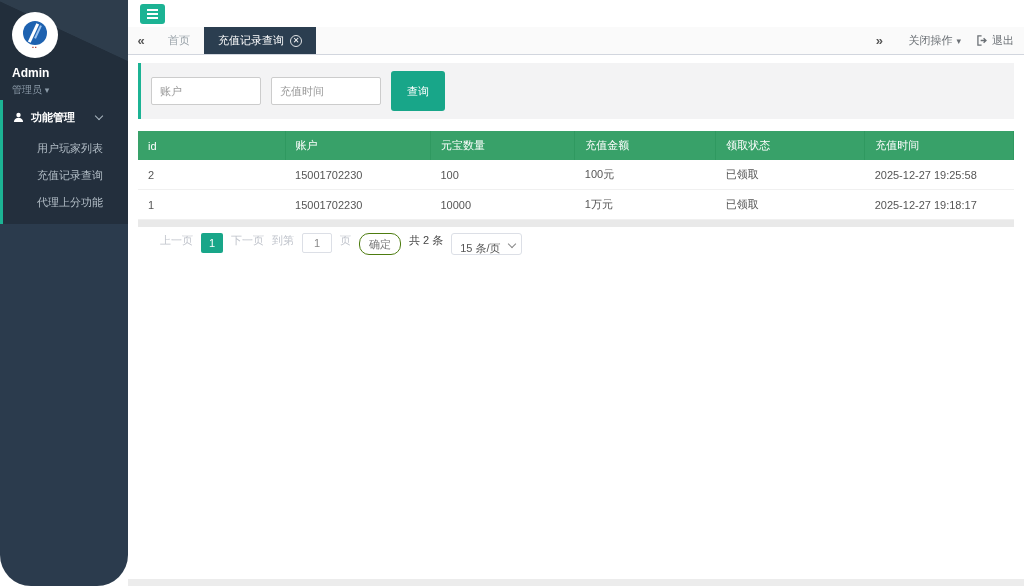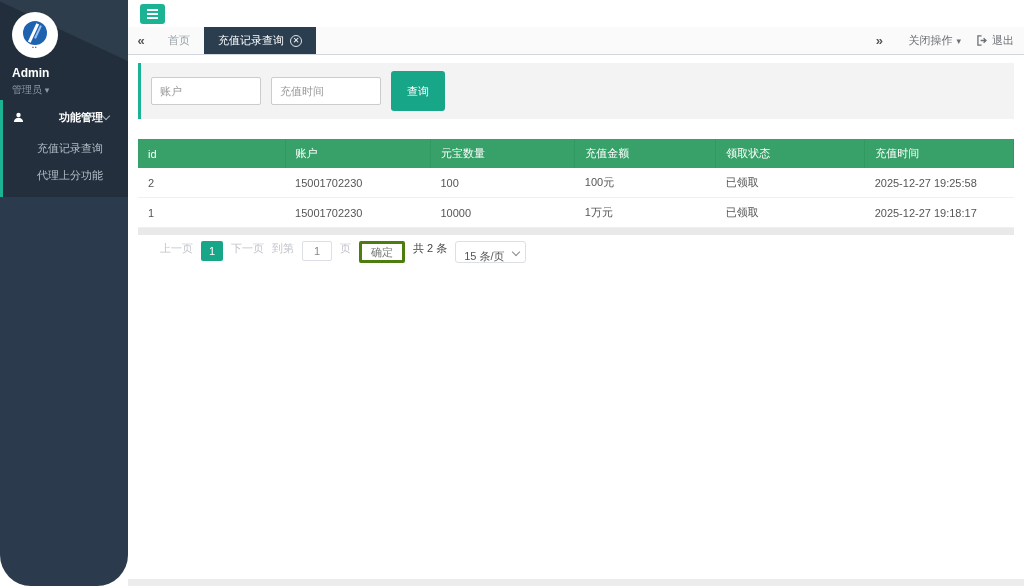--- a/index.html
+++ b/index.html
@@ -16,21 +16,21 @@
   .logo-inner { width:24px; height:24px; border-radius:50%; background:#1e62b0; position:relative; overflow:hidden; }
   .logo-inner:before { content:""; position:absolute; left:9px; top:2px; width:3px; height:20px; background:#fff; transform:rotate(25deg); }
   .logo-inner:after { content:""; position:absolute; left:14px; top:4px; width:2px; height:14px; background:#9cc3ef; transform:rotate(25deg); }
   .logo-marks { font-size:5px; line-height:5px; color:#b03a2e; letter-spacing:1px; }
   .side-user { margin-top:8px; }
   .side-user .name { font-weight:bold; font-size:12px; color:#fff; }
   .side-user .role { font-size:10px; color:#8b9aa8; margin-top:3px; cursor:pointer; }
   .caret { font-size:9px; }
 
   .menu-block { background:#232f3d; border-left:3px solid #1cb394; }
-  .menu-header { display:flex; align-items:center; padding:10px 15px 10px 10px; cursor:pointer;text-align:right; }
+  .menu-header { display:flex; align-items:center; padding:10px 22px 10px 10px; cursor:pointer; }
   .menu-header .label { font-weight:bold; font-size:11px; color:#fff; flex:1; margin-left:7px; }
   .chev-down { width:6px; height:6px; border-right:1px solid #aab7c1; border-bottom:1px solid #aab7c1;
                transform:rotate(45deg); margin-right:4px; margin-top:-3px; }
   .submenu { padding-bottom:8px; }
   .submenu .item { padding:6px 6px 6px 34px; font-size:11px; color:#b3bec7; cursor:pointer; }
 
   
   .main { flex:1; display:flex; flex-direction:column; background:#fff; }
   .navbar { height:27px; background:#fff; display:flex; align-items:center; padding-left:12px; }
   .hamburger { width:25px; height:20px; background:#1cb394; border:none; border-radius:3px; cursor:pointer;
@@ -48,35 +48,35 @@
   .tab-right > * { margin-left:16px; cursor:pointer; display:flex; align-items:center; gap:4px; }
 
   .content { padding:8px 10px 0 10px; }
   .search-panel { background:#f3f3f4; border-left:3px solid #1cb394; padding:8px 10px; display:flex; align-items:center; }
   .search-panel input { width:110px; height:28px; border:1px solid #ccc; border-radius:2px; padding:0 8px;
                         font-size:11px; color:#555; background:#fff; margin-right:10px; }
   .search-panel input::placeholder { color:#999; }
   .btn-query { height:40px; padding:0 16px; background:#18a689; color:#fff; border:none; border-radius:3px;
                font-size:11px; cursor:pointer; }
 
-  table.grid { width:100%; border-collapse:collapse; margin-top:20px; table-layout:fixed; }
+  table.grid { width:100%; border-collapse:collapse; margin-top:12px; table-layout:fixed; }
   .grid th { background:#38a169; color:#fff; font-weight:normal; font-size:11px; text-align:left;
              padding:7px 10px; border-right:1px solid #2f9960; }
   .grid td { font-size:11px; color:#555; padding:7px 10px; border-bottom:1px solid #f0f0f0; background:#fff; }
   .grid tr.summary td { background:#f2f2f2; color:#666; }
   .red { color:#e23c33; }
   .scroll-strip { height:7px; background:#e9e9e9; }
 
   .pager { display:flex; align-items:flex-start; gap:8px; padding:6px 0 6px 2px; font-size:11px; color:#666;margin-left:20px; }
   .pager .disabled { color:#c0c4cc; cursor:default; }
   .page-cur { min-width:22px; height:20px; background:#18a689; color:#fff; border-radius:2px; text-align:center;
               line-height:20px; padding:0 5px; cursor:pointer; }
   .goto-input { width:30px; height:20px; border:1px solid #dcdfe6; border-radius:2px; text-align:center;
                 font-size:11px; color:#888; }
-  .btn-confirm { height:22px; padding:0 9px; background:#fff; border:3px solid #4d7c0f; border-radius:2px;
+  .btn-confirm { height:22px; padding:0 9px; background:#fff; border:1px solid #4d7c0f; border-radius:10px;
                  font-size:11px; color:#777; cursor:pointer; }
   .total { color:#444; }
   .size-wrap { position:relative; }
   .size-select { height:22px; border:1px solid #dcdfe6; border-radius:3px; background:#fff; color:#555;
                  font-size:11px; padding:8px 20px 0 8px; appearance:none; -webkit-appearance:none; cursor:pointer; }
   .size-wrap:after { content:""; position:absolute; right:7px; top:8px; width:5px; height:5px;
                      border-right:1px solid #888; border-bottom:1px solid #888; transform:rotate(45deg); pointer-events:none; }
 
   .spacer { flex:1; background:#fff; }
   .footer { border-top:1px solid #e7e7e7; background:#fff; padding:6px 12px 2px 0; text-align:right;
@@ -105,20 +105,21 @@
   <nav class="menu-block">
     <div class="menu-header">
       <svg class="icon-svg" width="11" height="11" viewBox="0 0 12 12">
         <circle cx="6" cy="3.2" r="2.4" fill="#fff"></circle>
           <path d="M1 11 a5 4.6 0 0 1 10 0 z" fill="#fff"></path>
       </svg>
       <span class="label">功能管理</span>
       <span class="chev-down"></span>
     </div>
     <div class="submenu">
+      <div class="item">用户玩家列表</div>
       <div class="item">充值记录查询</div>
       <div class="item">代理上分功能</div>
     </div>
   </nav>
 </aside>
 
 <div class="main">
 
   <div class="navbar">
     <button class="hamburger">

